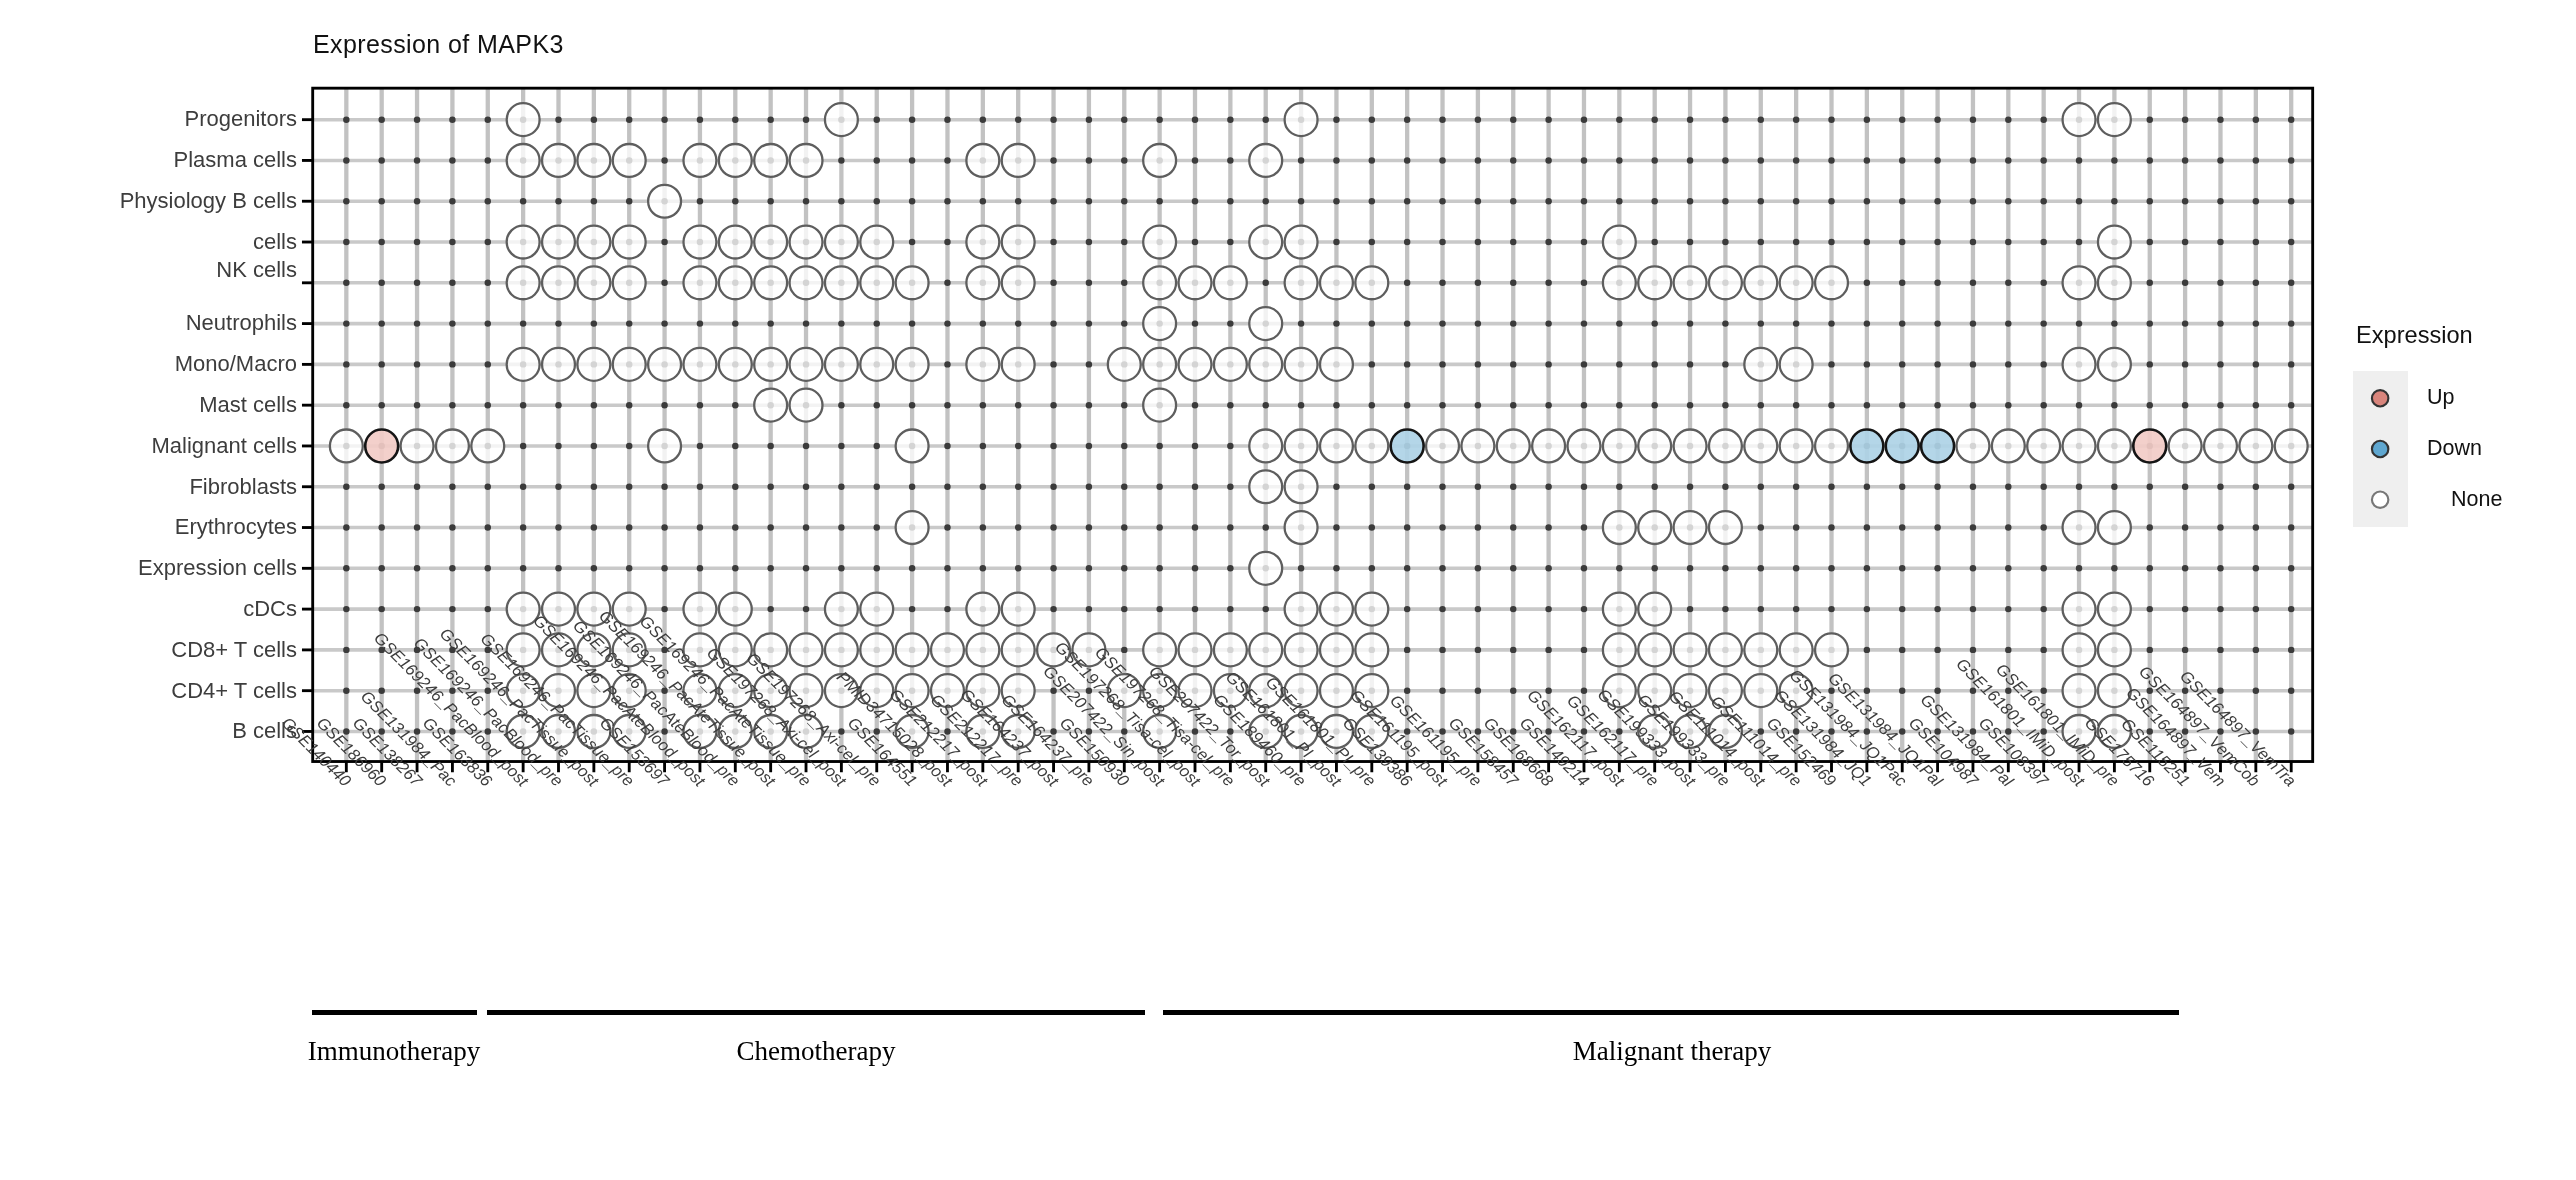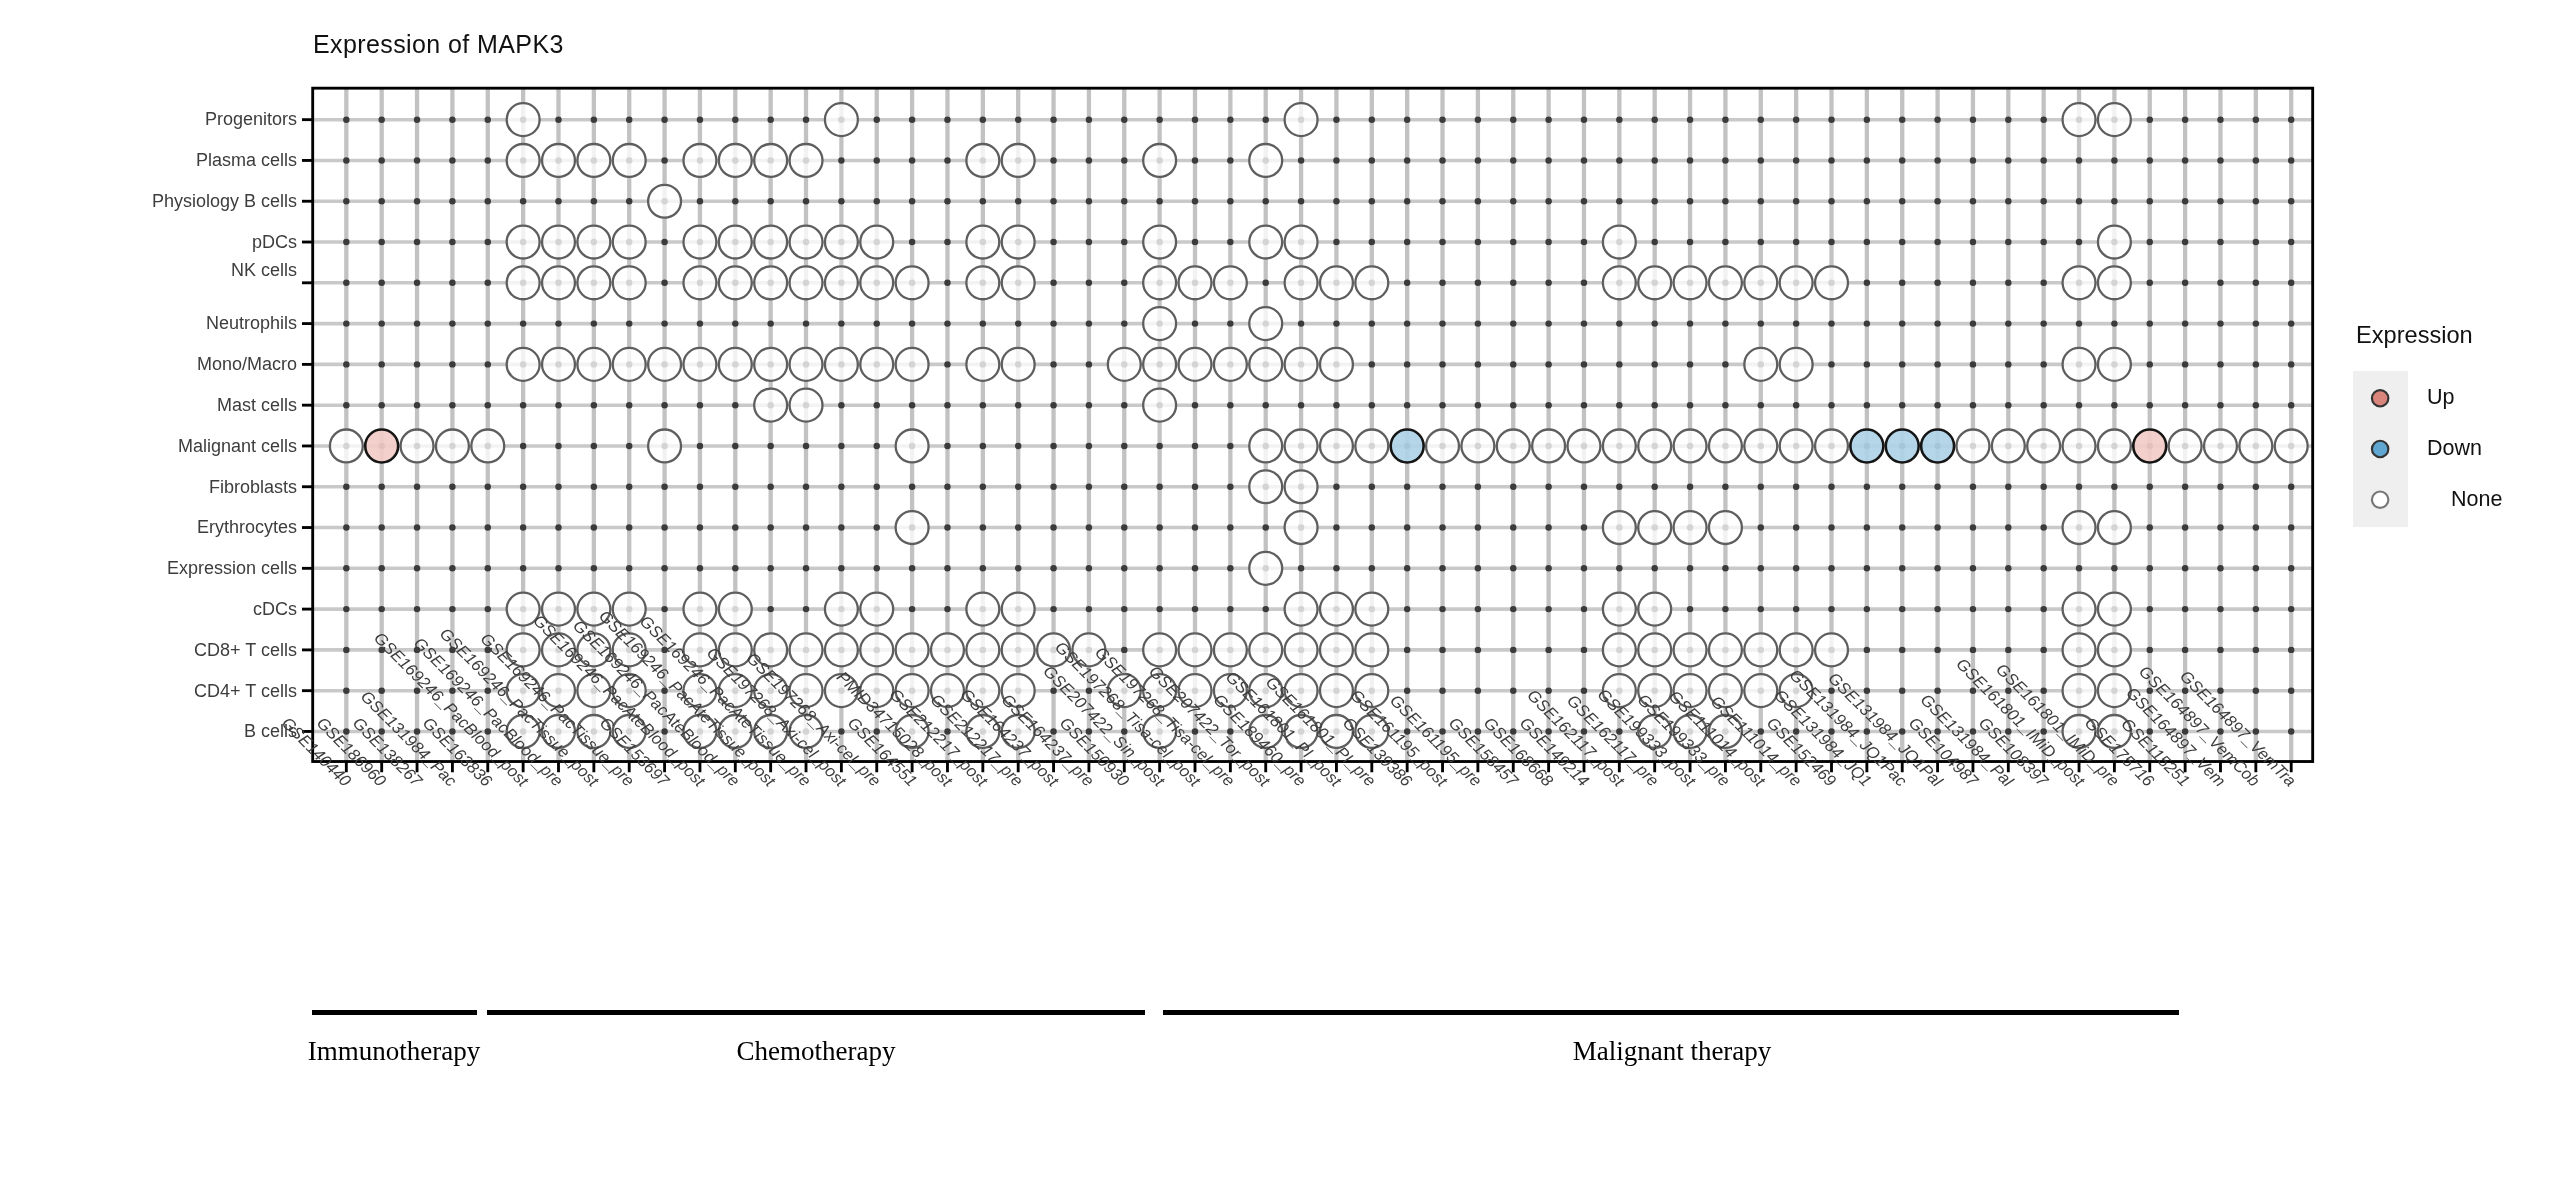--- a/index.html
+++ b/index.html
@@ -1,20 +1,20 @@
 <!DOCTYPE html>
 <html style="font-size:11.4px"><head>
 <meta charset="utf-8">
 <style>
   html,body{margin:0;padding:0;background:#ffffff;}
   #stage{position:relative;width:2576px;height:1181px;background:#ffffff;overflow:hidden;
          font-family:"Liberation Sans", sans-serif;}
   .abs{position:absolute;}
   #chart-title{font-size:25px;color:#111;letter-spacing:0.4px;}
-  .ylab{position:absolute;font-size:18px;color:#3d3d3d;text-align:right;white-space:nowrap;
+  .ylab{position:absolute;font-size:22px;color:#3d3d3d;text-align:right;white-space:nowrap;
         transform:translateY(-50%);}
   .xlab{position:absolute;font-size:16.5px;font-style:italic;color:#3d3d3d;white-space:nowrap;
         transform-origin:top right;transform:rotate(45deg);}
   .grouplab{position:absolute;font-family:"Liberation Serif", serif;font-size:27px;color:#000;
         transform:translateX(-50%);white-space:nowrap;}
   .groupline{position:absolute;height:5px;background:#000;}
   #legend-title{font-size:23.6px;color:#111;}
   .legend-item-label{font-size:21.5px;color:#111;}
   svg{display:block;}
 </style>
@@ -1308,21 +1308,21 @@
       <line x1="422" y1="851" x2="437" y2="851" stroke="#000" stroke-width="4"></line>
       <line x1="422" y1="908" x2="437" y2="908" stroke="#000" stroke-width="4"></line>
       <line x1="422" y1="965" x2="437" y2="965" stroke="#000" stroke-width="4"></line>
       <line x1="422" y1="1022" x2="437" y2="1022" stroke="#000" stroke-width="4"></line>
     </svg>
 
   <div id="ylabs">
       <div class="ylab" style="right: 2279px; top: 119px;">Progenitors</div>
       <div class="ylab" style="right: 2279px; top: 160px;">Plasma cells</div>
       <div class="ylab" style="right: 2279px; top: 201px;">Physiology B cells</div>
-      <div class="ylab" style="right: 2279px; top: 242px;">pDCs</div>
+      <div class="ylab" style="right: 2279px; top: 242px;">cells</div>
       <div class="ylab" style="right: 2279px; top: 270px;">NK cells</div>
       <div class="ylab" style="right: 2279px; top: 323px;">Neutrophils</div>
       <div class="ylab" style="right: 2279px; top: 364px;">Mono/Macro</div>
       <div class="ylab" style="right: 2279px; top: 405px;">Mast cells</div>
       <div class="ylab" style="right: 2279px; top: 446px;">Malignant cells</div>
       <div class="ylab" style="right: 2279px; top: 487px;">Fibroblasts</div>
       <div class="ylab" style="right: 2279px; top: 527px;">Erythrocytes</div>
       <div class="ylab" style="right: 2279px; top: 568px;">Expression cells</div>
       <div class="ylab" style="right: 2279px; top: 609px;">cDCs</div>
       <div class="ylab" style="right: 2279px; top: 650px;">CD8+ T cells</div>

